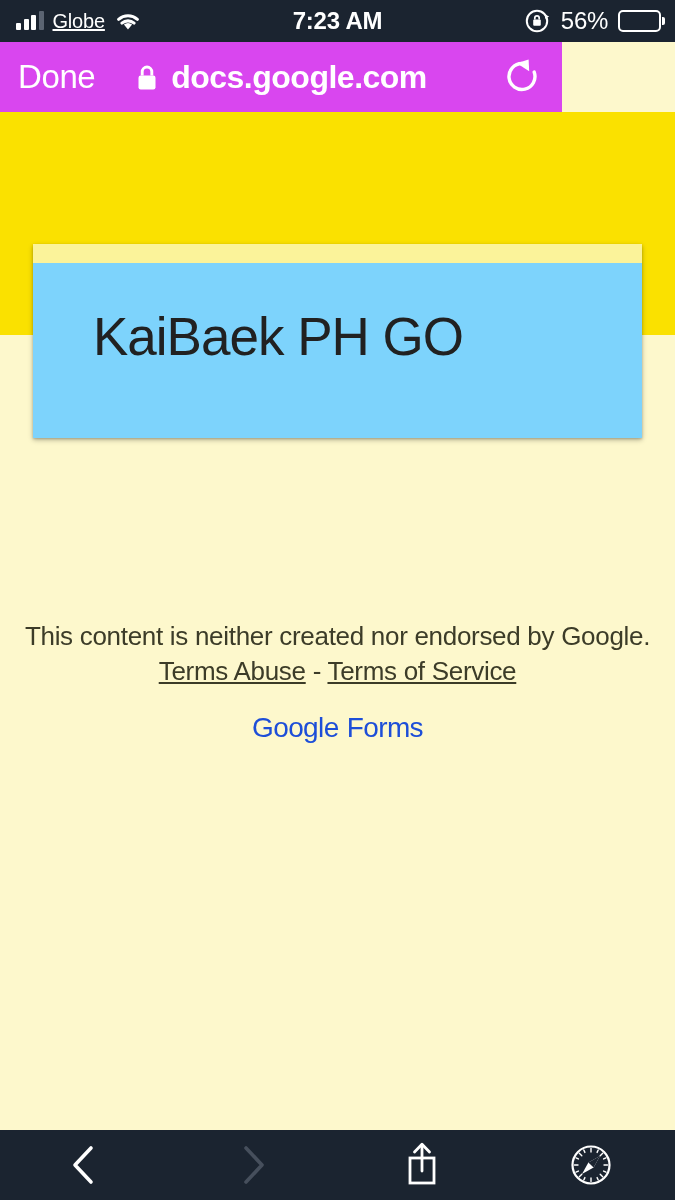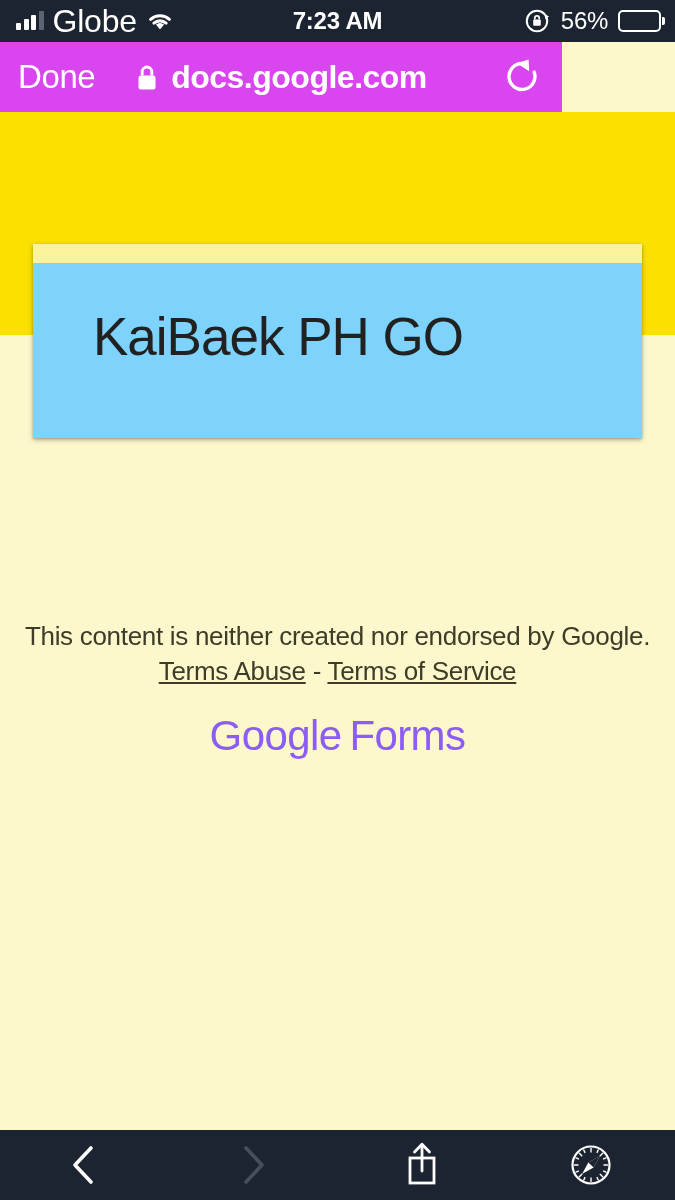--- a/index.html
+++ b/index.html
@@ -37,21 +37,21 @@
     display:flex;
     align-items:flex-end;
     gap:2.5px;
     height:18px;
   }
   .signal-bars i { display:block; width:5px; background:#FFFFFF; border-radius:1px; }
   .signal-bars i:nth-child(1){ height:7px; }
   .signal-bars i:nth-child(2){ height:11px; }
   .signal-bars i:nth-child(3){ height:15px; }
   .signal-bars i:nth-child(4){ height:19px; background:#5B6472; }
-  .carrier-name { font-size:32px; letter-spacing:-0.2px; }
+  .carrier-name { font-size:20px; letter-spacing:-0.2px;text-decoration:underline; }
   .wifi-icon { display:block; }
 
   .status-center {
     position:absolute;
     left:0; right:0;
     text-align:center;
     font-size:24px;
     font-weight:600;
     letter-spacing:-0.2px;
   }
@@ -187,22 +187,22 @@
     color:#3C3C28;
     text-decoration:underline;
   }
   .footer-sep { text-decoration:none; }
 
   .forms-logo {
     position:absolute;
     top:600px; left:0;
     width:675px;
     text-align:center;
-    font-size:42px;
-    color:#8b5cf6;
+    font-size:28px;
+    color:#1d4ed8;
     letter-spacing:-0.6px;
   }
   .forms-logo .logo-google { font-weight:500; }
   .forms-logo .logo-forms { font-weight:400; margin-left:8px; }
 
   
   .toolbar {
     position:absolute;
     bottom:0; left:0;
     width:675px; height:70px;

